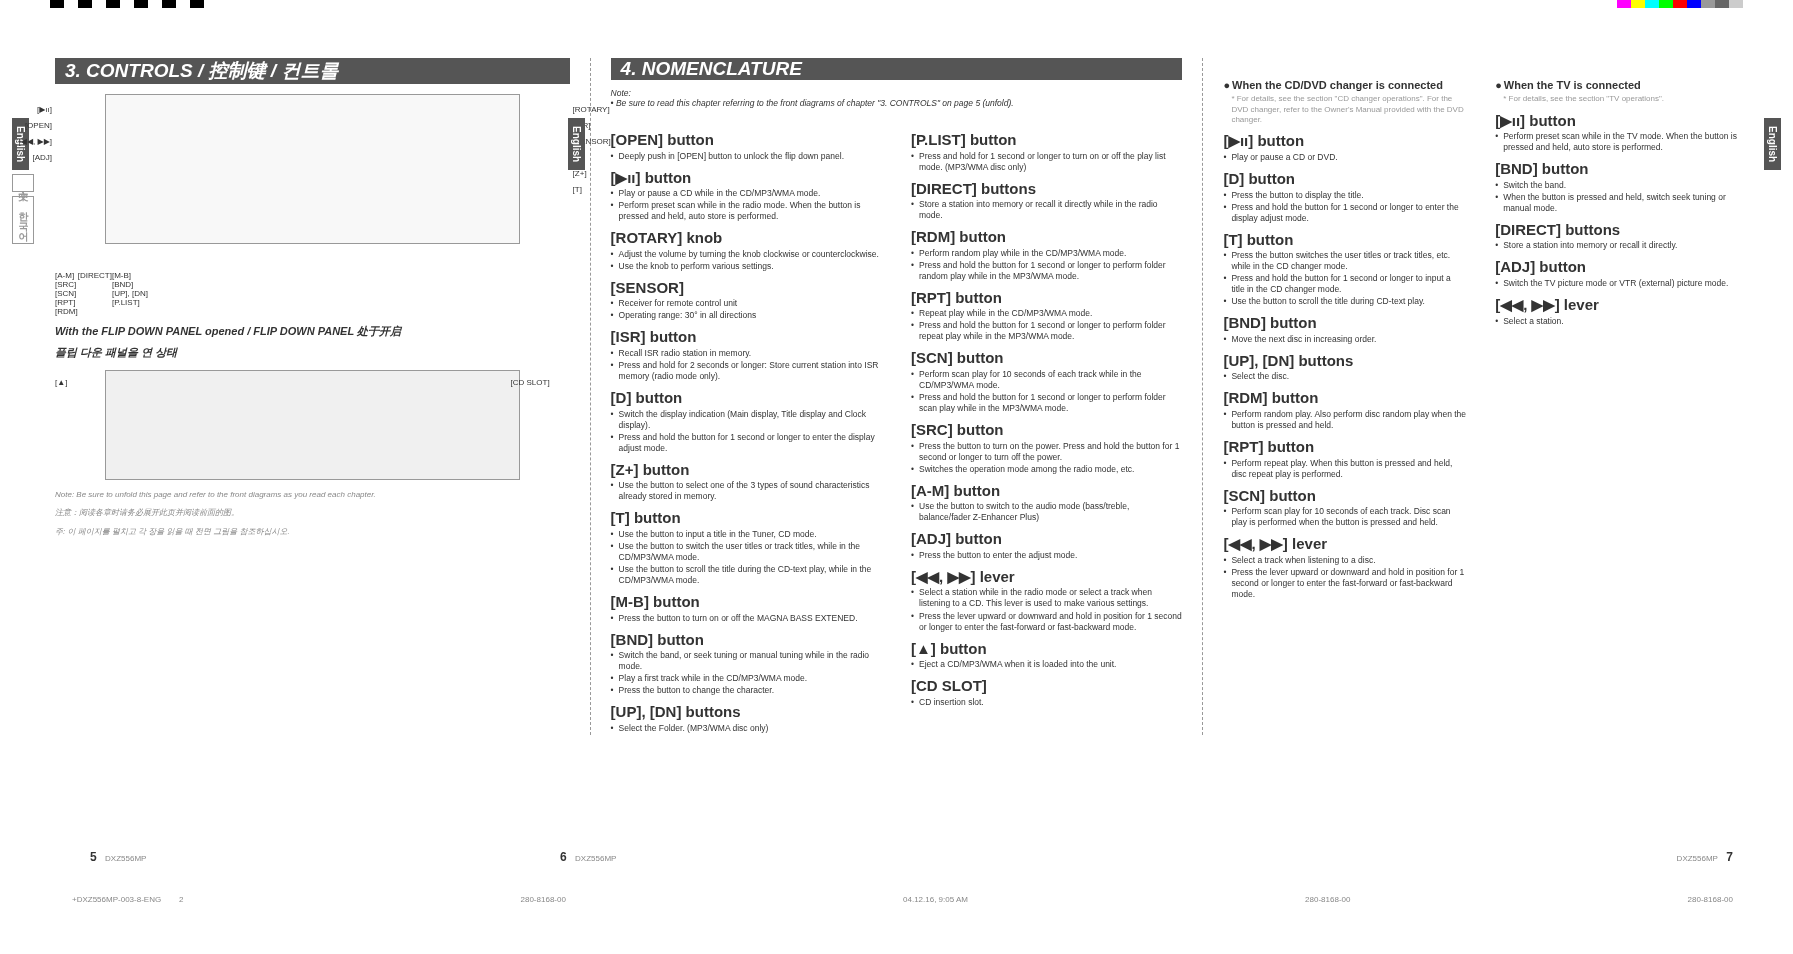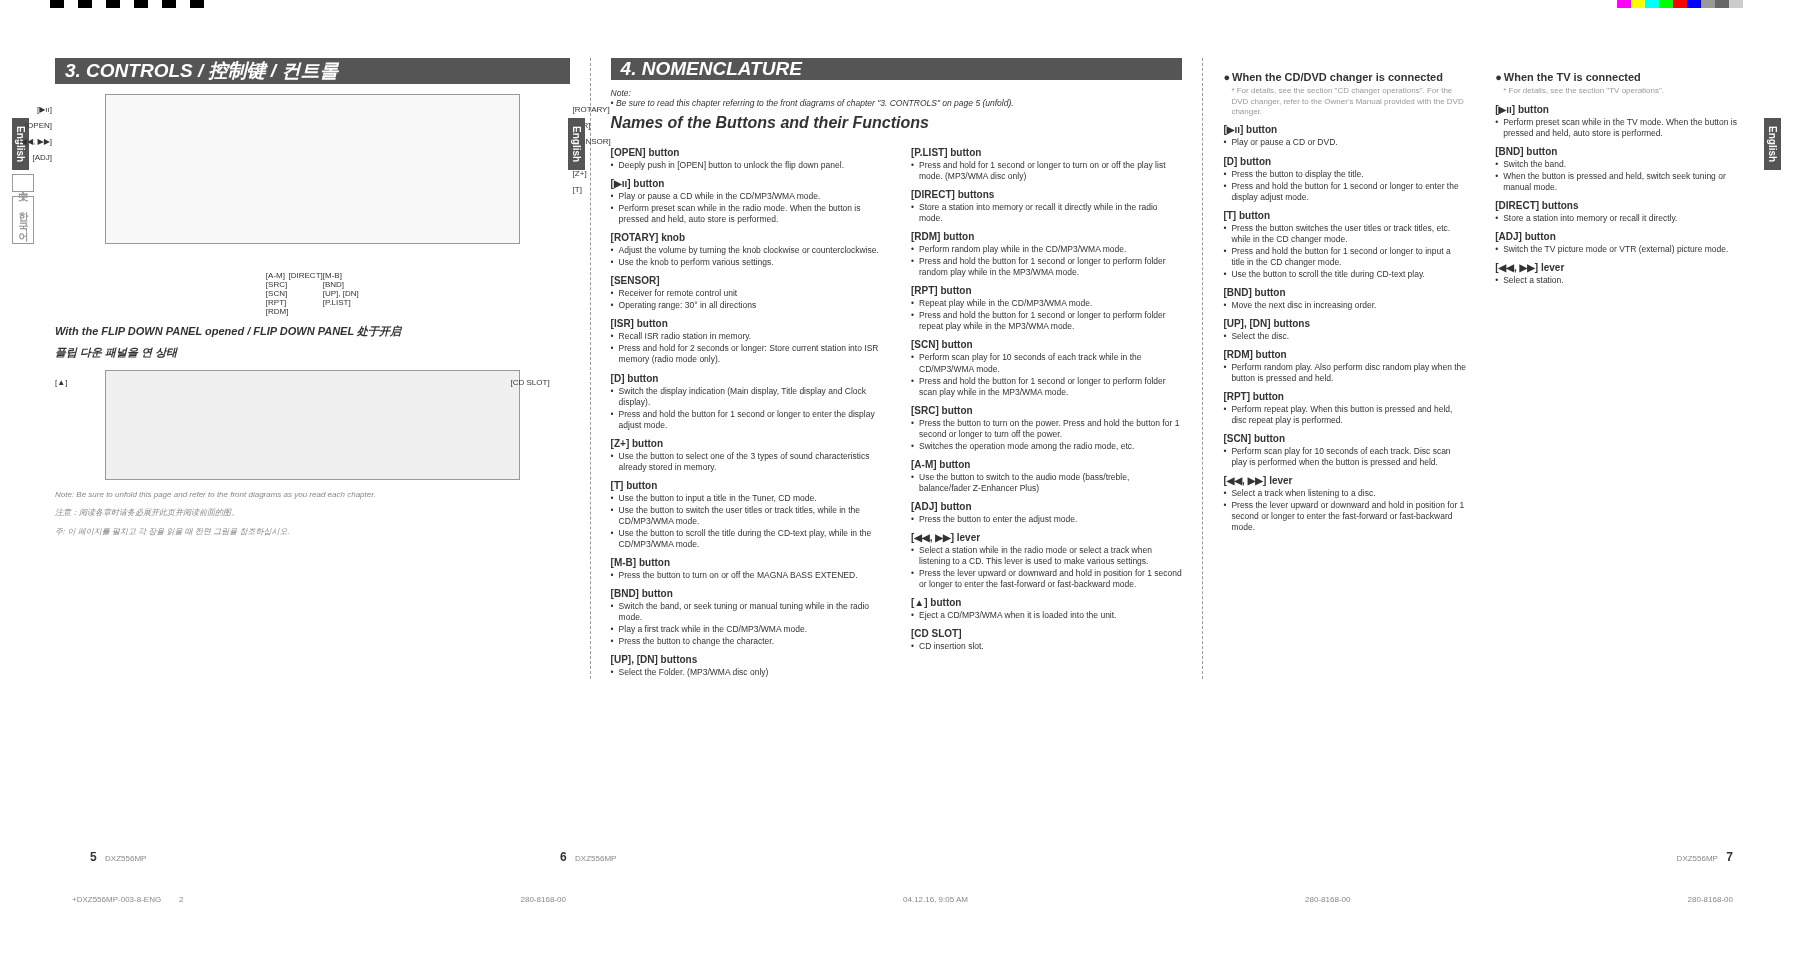--- a/index.html
+++ b/index.html
@@ -17,33 +17,33 @@
 .chapter-head{background:#555;color:#fff;padding:0 10px;font-size:19px;font-weight:bold;font-style:italic;margin-bottom:8px}
 .lang-tabs{position:absolute;left:-28px;top:60px}
 .lang-tab{background:#555;color:#fff;writing-mode:vertical-rl;text-orientation:mixed;padding:8px 3px;margin-bottom:4px;font-size:10px;font-weight:bold}
 .lang-tab.outline{background:#fff;border:1px solid #999;color:#999}
 .lang-tab-right{position:absolute;right:-28px;top:60px;background:#555;color:#fff;writing-mode:vertical-rl;padding:8px 3px;font-size:10px;font-weight:bold}
 .subhead{font-style:italic;font-weight:bold;font-size:11px;margin:6px 0}
 .subhead-lg{font-style:italic;font-weight:bold;font-size:16px;margin:6px 0}
 .diagram{border:1px solid #999;height:150px;background:#f8f8f8;position:relative;margin:10px 50px}
 .diagram2{border:1px solid #999;height:110px;background:#f0f0f0;margin:10px 50px}
 .note{font-size:8px;font-style:italic;color:#888;margin-top:8px}
-.cols{display:flex;gap:29px;margin-top:8px}
+.cols{display:flex;gap:29px;margin-top:16px}
 .col{flex:1;font-size:9px;line-height:1.3}
-.btn-head{font-weight:bold;font-size:10px;margin-top:6px;margin-bottom:1px}
+.btn-head{font-weight:bold;font-size:15px;margin-top:6px;margin-bottom:1px}
 .bullet{padding-left:8px;position:relative;margin-bottom:1px;font-size:8.5px}
 .bullet:before{content:"•";position:absolute;left:0}
 .sec-head{font-weight:bold;font-size:11px;margin-top:4px;margin-bottom:2px}
 .sec-head:before{content:"●";margin-right:2px}
 .pg{font-weight:bold;font-size:12px}
 .model{font-size:8px;color:#888}
 .diagram-labels{position:absolute;font-size:8px}
 .dl-left{left:-48px;top:8px;line-height:16px;text-align:right;width:45px}
 .dl-right{right:-48px;top:8px;line-height:16px;width:45px}
-.dl-bottom{bottom:-72px;left:0;right:0;display:flex;justify-content:center}
+.dl-bottom{bottom:-72px;left:0;right:0;display:flex;justify-content:flex-start}
 .asterisk{color:#999}
 </style>
 </head>
 <body>
 
 <div class="top-bar" style="padding:0 50px">
   <span class="bw-blocks">
       <span></span>
       <span></span>
       <span></span>
@@ -107,21 +107,20 @@
 
 <div class="sep"></div>
 
 <div class="page">
   <div class="lang-tabs">
     <div class="lang-tab">English</div>
   </div>
   <div class="chapter-head">4. NOMENCLATURE</div>
   <div style="font-style:italic;font-size:8.5px">Note:</div>
   <div style="font-style:italic;font-size:8.5px">• Be sure to read this chapter referring to the front diagrams of chapter "3. CONTROLS" on page 5 (unfold).</div>
-  <div class="subhead-lg">Names of the Buttons and their Functions</div>
   <div class="cols">
     <div class="col" id="p6c1">
           <div class="btn-head">[OPEN] button</div>
           <div class="bullet">Deeply push in [OPEN] button to unlock the flip down panel.</div>
           <div class="btn-head">[▶ıı] button</div>
           <div class="bullet">Play or pause a CD while in the CD/MP3/WMA mode.</div>
           <div class="bullet">Perform preset scan while in the radio mode. When the button is pressed and held, auto store is performed.</div>
           <div class="btn-head">[ROTARY] knob</div>
           <div class="bullet">Adjust the volume by turning the knob clockwise or counterclockwise.</div>
           <div class="bullet">Use the knob to perform various settings.</div>

